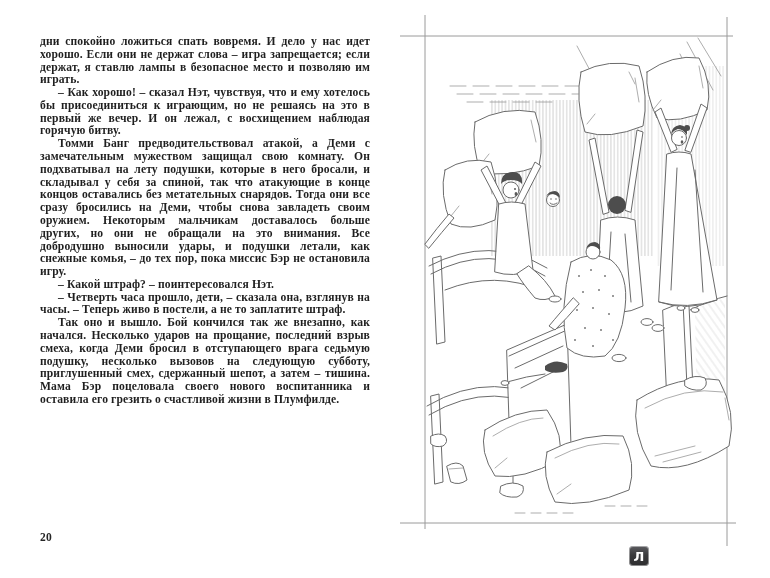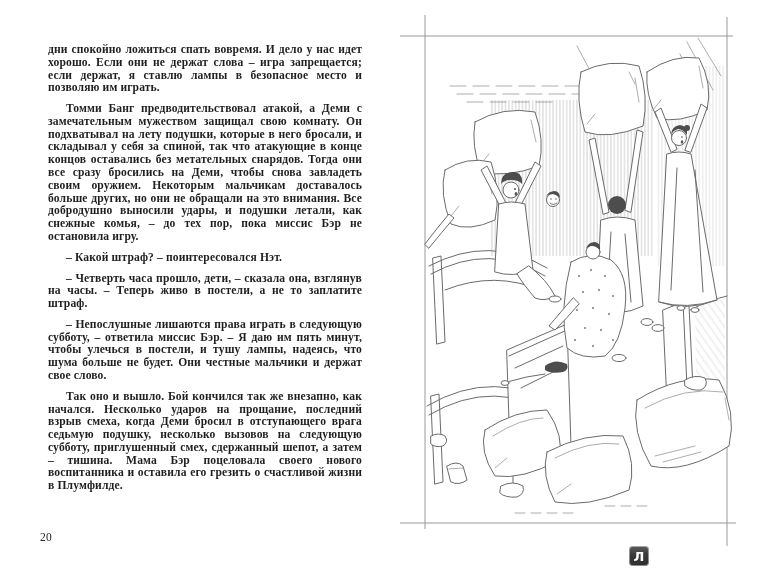--- a/index.html
+++ b/index.html
@@ -6,25 +6,25 @@
   .spread {
     position:relative; width:770px; height:578px; background:#ffffff;
     font-family:"Liberation Serif","DejaVu Serif",serif; overflow:hidden;
   }
   
   .text-block {
     position:absolute; left:40px; top:36px; width:330px;
     color:#1f1f1f; font-size:11.6px; line-height:12.78px;
     text-align:justify; font-weight:600; letter-spacing:0.12px;
   }
-  .text-block p { margin:8px; text-indent:1.55em; }
+  .text-block p { margin:0; text-indent:1.55em; }
   .text-block p:first-child { text-indent:0; }
   .page-number {
     position:absolute; left:40px; top:531px;
-    font-size:11.5px; font-weight:400; color:#262626; letter-spacing:0.3px;
+    font-size:11.5px; font-weight:700; color:#262626; letter-spacing:0.3px;
   }
   
   svg.illu { position:absolute; left:395px; top:8px; }
   svg.illu .ink   { stroke:#6b6b6b; fill:none; stroke-width:1; stroke-linecap:round; stroke-linejoin:round; }
   svg.illu .thin  { stroke:#8a8a8a; fill:none; stroke-width:0.7; stroke-linecap:round; }
   svg.illu .frame { stroke:#9a9a9a; fill:none; stroke-width:1; }
   svg.illu .w     { fill:#ffffff; }
   svg.illu .hair  { fill:#4d4d4d; stroke:none; }
   
   .watermark {
@@ -40,24 +40,24 @@
   }
 </style>
 </head>
 <body>
 
 <div class="spread">
 
   <div>
     <div class="text-block">
         <p>дни спокойно ложиться спать вовремя. И дело у нас идет хорошо. Если они не держат слова – игра запрещается; если держат, я ставлю лампы в безопасное место и позволяю им играть.</p>
+        <p>– Как хорошо! – сказал Нэт, чувствуя, что и ему хотелось бы присоединиться к играющим, но не решаясь на это в первый же вечер. И он лежал, с восхищением наблюдая горячую битву.</p>
         <p>Томми Банг предводительствовал атакой, а Деми с замечательным мужеством защищал свою комнату. Он подхватывал на лету подушки, которые в него бросали, и складывал у себя за спиной, так что атакующие в конце концов оставались без метательных снарядов. Тогда они все сразу бросились на Деми, чтобы снова завладеть своим оружием. Некоторым мальчикам доставалось больше других, но они не обращали на это внимания. Все добродушно выносили удары, и подушки летали, как снежные комья, – до тех пор, пока миссис Бэр не остановила игру.</p>
         <p>– Какой штраф? – поинтересовался Нэт.</p>
         <p>– Четверть часа прошло, дети, – сказала она, взглянув на часы. – Теперь живо в постели, а не то заплатите штраф.</p>
-        <p>– Непослушные лишаются права играть в следующую субботу, – ответила миссис Бэр. – Я даю им пять минут, чтобы улечься в постели, и тушу лампы, надеясь, что шума больше не будет. Они честные мальчики и держат свое слово.</p>
         <p>Так оно и вышло. Бой кончился так же внезапно, как начался. Несколько ударов на прощание, последний взрыв смеха, когда Деми бросил в отступающего врага седьмую подушку, несколько вызовов на следующую субботу, приглушенный смех, сдержанный шепот, а затем – тишина. Мама Бэр поцеловала своего нового воспитанника и оставила его грезить о счастливой жизни в Плумфилде.</p>
       </div>
     <div class="page-number">20</div>
   </div>
 
   <svg class="illu" width="345" height="560" viewBox="0 0 345 560" role="img" aria-label="Black-and-white ink drawing in a thin ruled frame: boys in nightshirts having a pillow fight on beds, pillows flying overhead, bedding and slippers scattered on the floor">
     <defs>
       <pattern id="hv" width="3.4" height="10" patternUnits="userSpaceOnUse">
         <path d="M1.7 0 V10" stroke="#9d9d9d" stroke-width="0.6"></path>
       </pattern>

